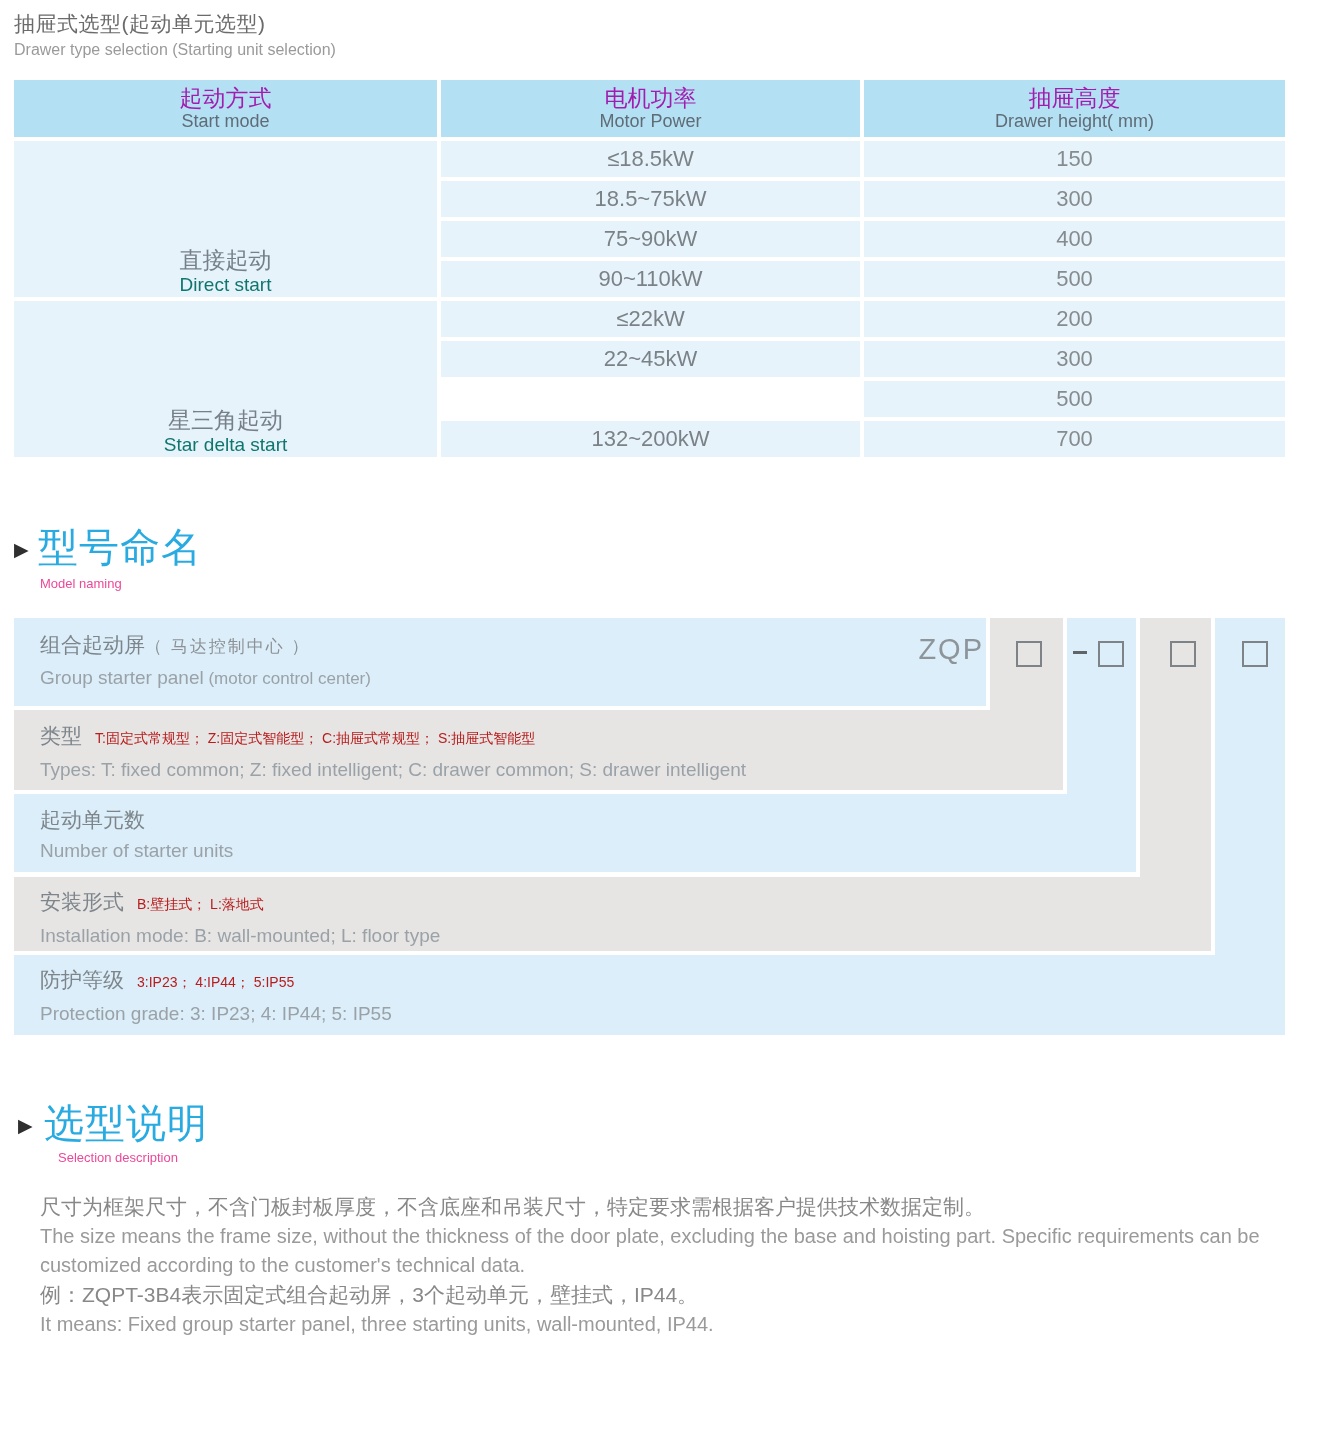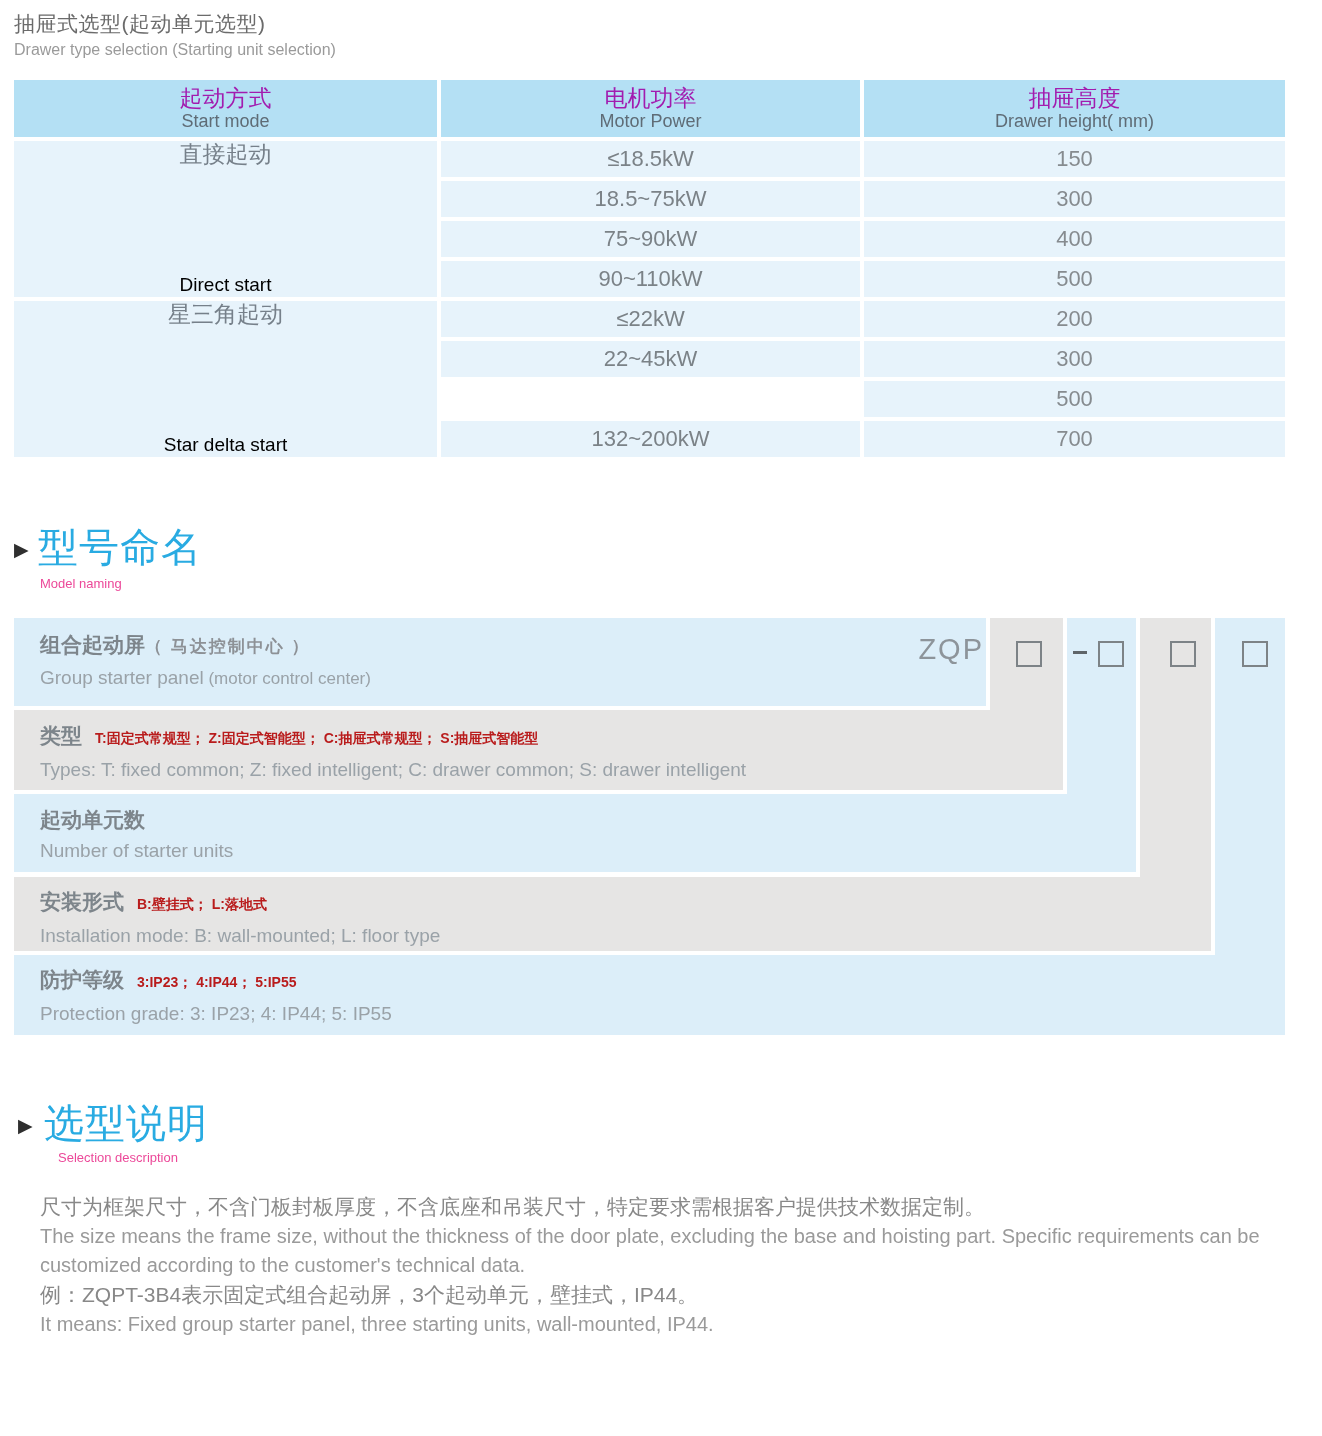--- a/index.html
+++ b/index.html
@@ -11,35 +11,35 @@
   .doc-title-en{position:absolute;left:14px;top:41px;font-size:16px;color:#9a9a9a;text-align:right;}
 
   
   .sel-table{position:absolute;left:14px;top:80px;width:1271px;display:grid;
     grid-template-columns:423px 419px 421px;grid-template-rows:57px repeat(8,36px);gap:4px;}
   .th{background:#b4e0f4;display:flex;flex-direction:column;align-items:center;justify-content:center;line-height:1.15;}
   .th .cn{font-size:23px;color:#a21caf;}
   .th .en{font-size:18px;color:#5f6c76;}
   .cell{background:#e7f3fb;display:flex;align-items:center;justify-content:center;font-size:22px;color:#7b8287;}
   .cell.height{color:#868b8f;}
-  .group-cell{background:#e7f3fb;display:flex;flex-direction:column;align-items:center;justify-content:space-between;line-height:1.2;}
+  .group-cell{background:#e7f3fb;display:flex;flex-direction:column;align-items:center;justify-content:flex-end;line-height:1.2;}
   .group-cell .cn{font-size:23px;color:#76808a;}
-  .group-cell .en{font-size:19px;color:#000000;}
+  .group-cell .en{font-size:19px;color:#0f766e;}
 
   
   .sec-arrow{position:absolute;font-size:19px;color:#2f2f2f;}
   .sec-title-cn{position:absolute;font-size:40px;color:#29abe2;letter-spacing:1px;}
   .sec-title-en{position:absolute;font-size:13px;color:#ec4899;}
 
   
   .band{position:absolute;}
   .band-blue{background:#dceef9;}
   .band-gray{background:#e6e5e4;}
   .band-text{position:absolute;left:40px;}
-  .band-cn{font-size:21px;color:#7d858b;line-height:27px;font-weight:bold;}
+  .band-cn{font-size:21px;color:#7d858b;line-height:27px;}
   .band-cn .detail{font-size:14px;margin-left:13px;color:#b91c1c;}
   .band-cn .cn-sub{font-size:17px;color:#8d9196;letter-spacing:2px;}
   .band-en{font-size:19px;color:#9aa2a8;line-height:26px;margin-top:5px;}
   .band-en .en-sub{font-size:17px;}
   .code-prefix{position:absolute;left:868px;top:633px;width:116px;text-align:right;
     font-size:29px;color:#8d949a;letter-spacing:2px;}
   .code-box{position:absolute;top:641px;width:22px;height:22px;border:2px solid #7d8387;background:transparent;}
   .code-dash{position:absolute;left:1073px;top:651px;width:14px;height:3px;background:#5f6569;}
 
   

